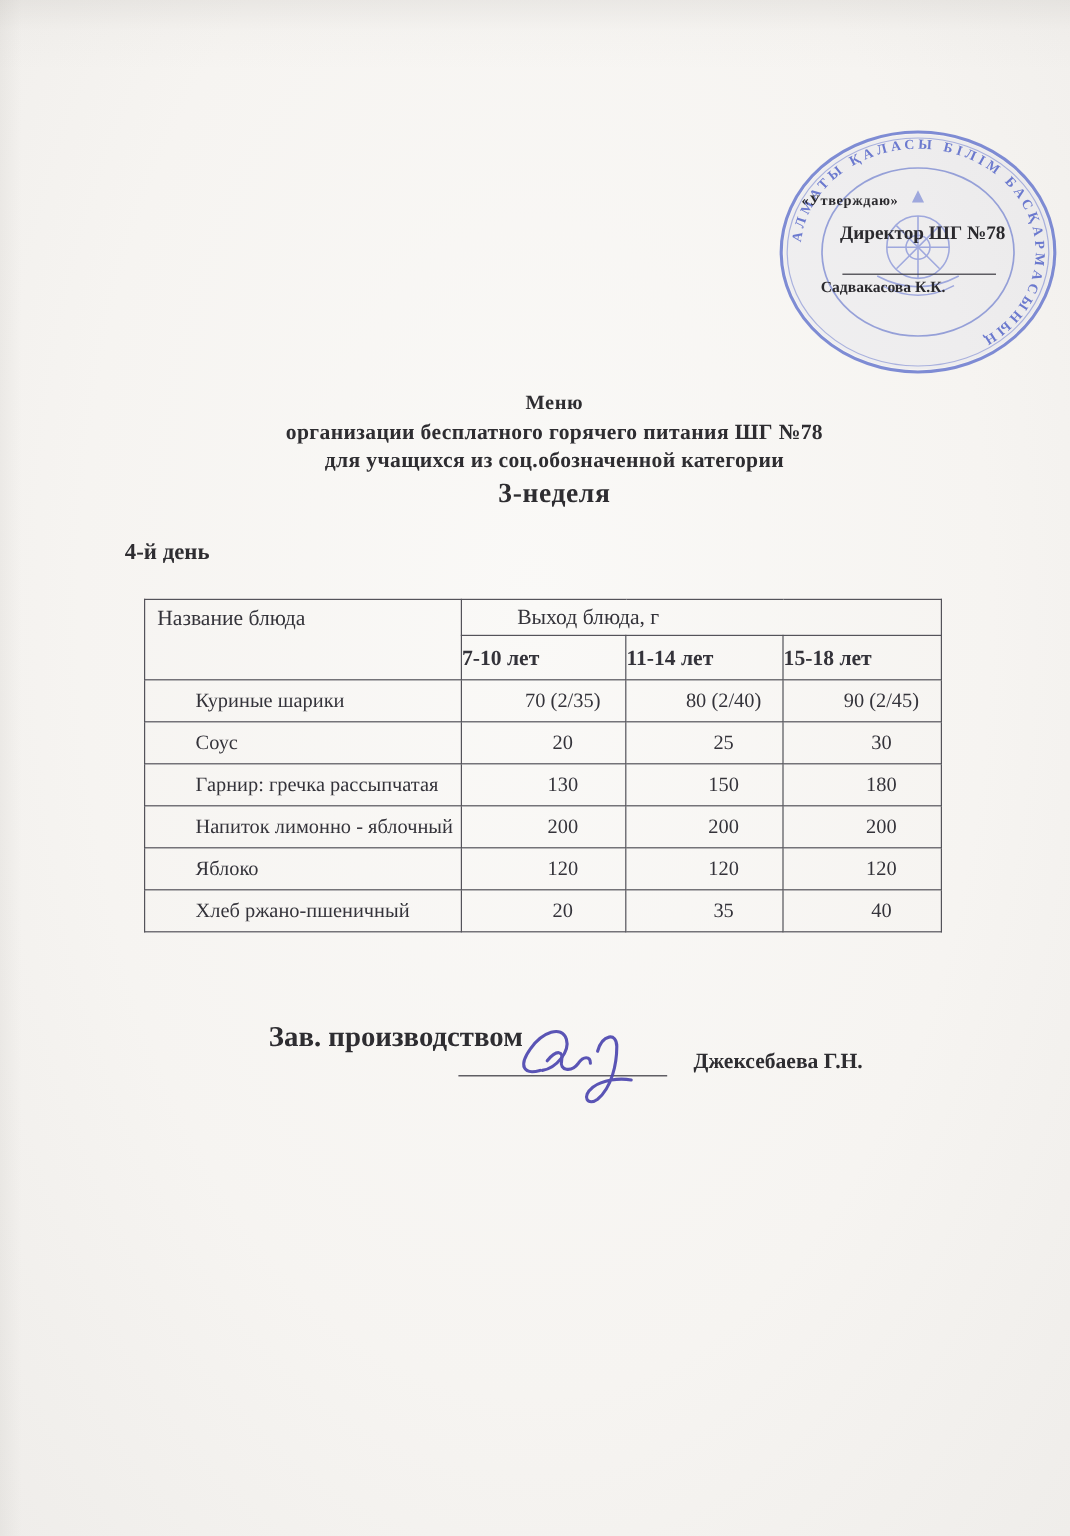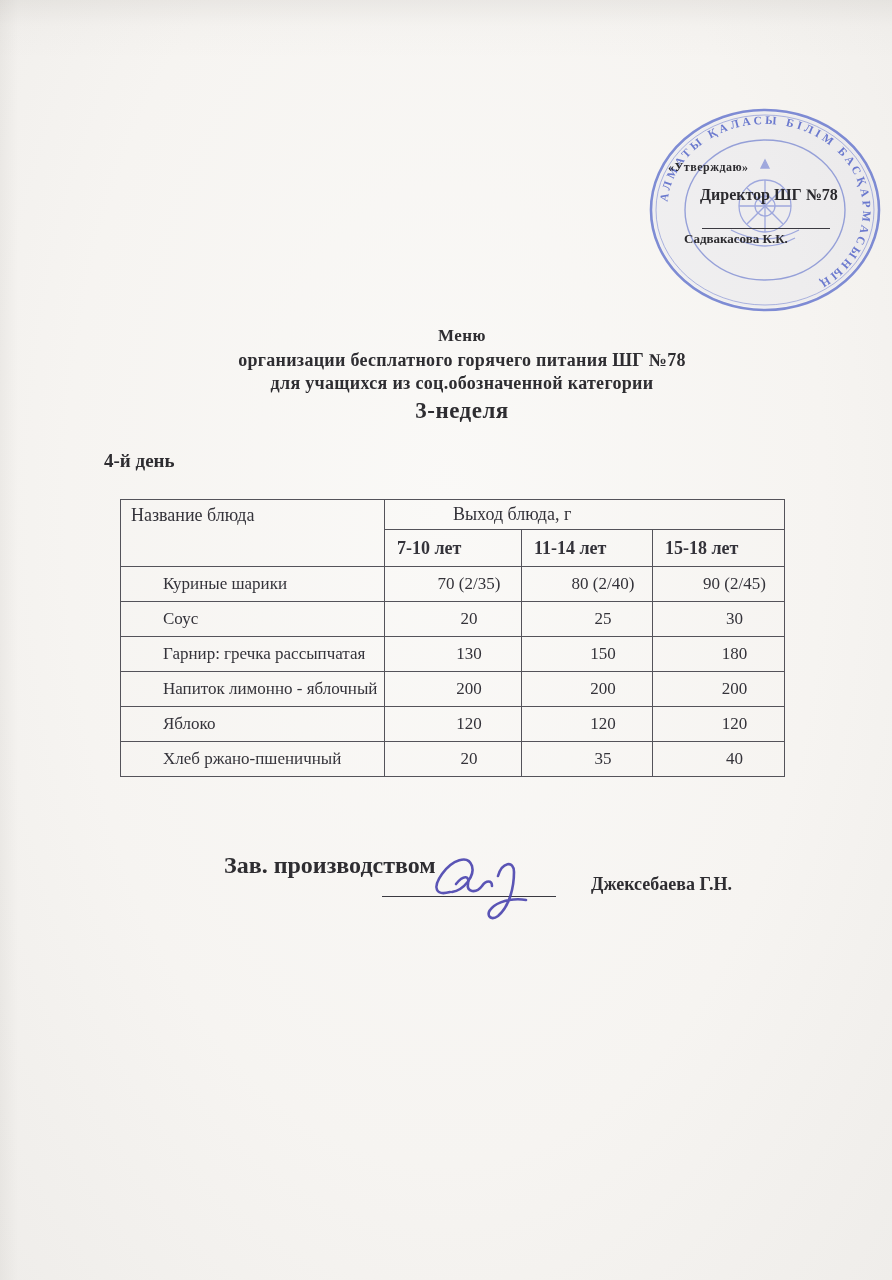--- a/index.html
+++ b/index.html
@@ -41,29 +41,29 @@
   .menu-table col.c3{width:131px;}
   .menu-table col.c4{width:132px;}
   .menu-table td,.menu-table th{
     border:1.4px solid #54535a;
     padding:0 10px;
     font-weight:normal;
     text-align:left;
     overflow:hidden;white-space:nowrap;
   }
   .menu-table .hdr1{height:30px;font-weight:bold;font-size:18px;}
-  .menu-table .hdr2 th{height:36px;font-weight:bold;font-size:18px;padding-left:12px;}
+  .menu-table .hdr2 th{height:36px;font-weight:bold;font-size:18px;padding-left:0;}
   .menu-table .dish-hdr{vertical-align:top;padding-top:5px;margin-top:20px;}
-  .menu-table .out-hdr{padding-left:68px;}
+  .menu-table .out-hdr{padding-left:46px;}
   .menu-table tbody td{height:34px;padding-left:42px;}
   .menu-table tbody td.val{text-align:center;}
   
   .footer-label{position:absolute;left:208px;top:852px;font-size:24px;font-weight:bold;margin-left:16px;}
   .footer-underline{position:absolute;left:382px;top:896px;width:174px;height:0;border-top:1.6px solid #3a3940;}
-  .footer-name{position:absolute;left:578px;top:874px;font-size:18px;font-weight:bold;margin-left:13px;}
+  .footer-name{position:absolute;left:578px;top:874px;font-size:18px;font-weight:bold;}
   .footer-sig{position:absolute;left:420px;top:840px;width:150px;height:85px;pointer-events:none;}
 </style>
 </head>
 <body>
 
 <div class="page">
 
   <div class="stamp">
     <svg viewBox="0 0 240 212">
       <defs>

